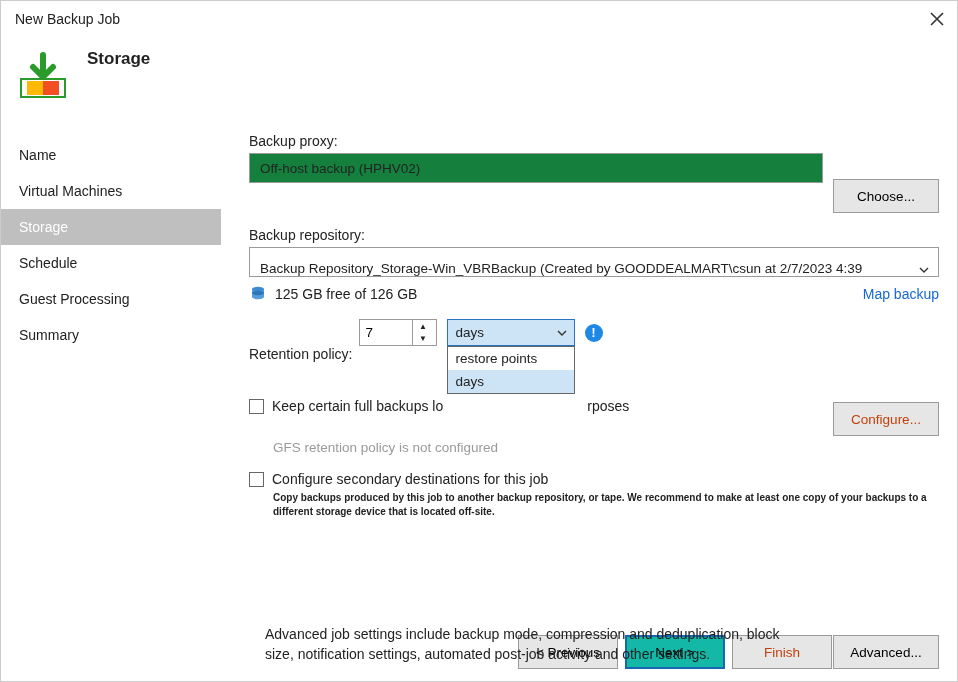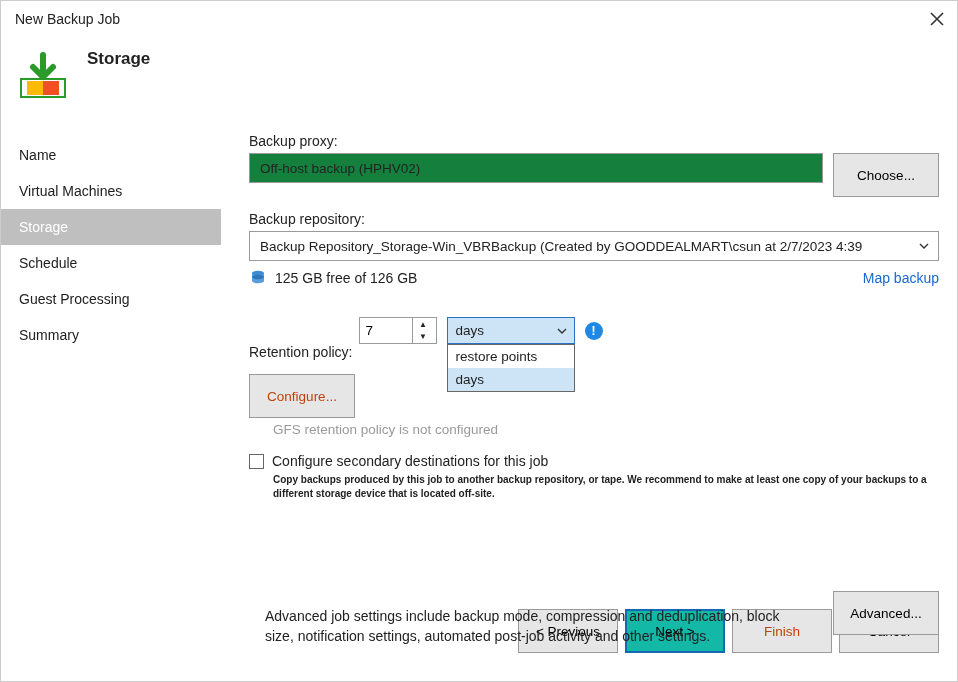--- a/index.html
+++ b/index.html
@@ -61,45 +61,45 @@
     border: 1px solid #9a9a9a;
     height: 30px;
     padding: 0 10px;
     font-size: 13.5px;
     background: #15803d;
     display: flex;
     align-items: center;
   }
   .btn {
     min-width: 106px;
-    height: 44px;
+    height: 34px;
     border: 1px solid #9a9a9a;
     background: #e6e6e6;
     font-size: 13.5px;
     cursor: pointer;
     padding: 0 14px;
+    margin-top: 26px;
   }
   .btn:disabled { color: #c2410c; cursor: default; }
   .btn.primary { border: 2px solid #1768b3; background: #14b8a6; }
   .combo {
     flex: 1;
     height: 30px;
     border: 1px solid #9a9a9a;
     background: #fff;
     padding: 0 8px 0 10px;
     display: flex;
-    align-items: center;
+    align-items: flex-end;
     font-size: 13.5px;
     position: relative;
   }
   .combo .arrow { margin-left: auto; }
   .storage-row {
     display: flex;
     align-items: center;
-    margin-bottom: 14px;
   }
   .db-icon { width:18px; height:18px; margin-right:8px; }
   .map-link {
     margin-left: auto;
     color: #1768d2;
     font-size: 14px;
     cursor: pointer;
   }
   .spin-wrap {
     display: inline-flex;
@@ -244,20 +244,26 @@
         </span>
         <div class="dropdown-list">
           <div>restore points</div>
           <div class="hl">days</div>
         </div>
       </span>
       <span class="info-icon">!</span>
     </div>
 
     <div style="display:flex; align-items:center;">
+      <div class="checkbox-row" style="flex:1;">
+        <span class="chk"></span>
+        <span>Keep certain full backups lo</span>
+        <span style="width:128px;"></span>
+        <span>rposes</span>
+      </div>
       <button class="btn" disabled="">Configure...</button>
     </div>
     <div class="gfs-note">GFS retention policy is not configured</div>
 
     <div class="checkbox-row">
       <span class="chk"></span>
       <span>Configure secondary destinations for this job</span>
     </div>
     <div class="sec-desc">Copy backups produced by this job to another backup repository, or tape. We recommend to make at least one copy of your backups to a different storage device that is located off-site.</div>
 

